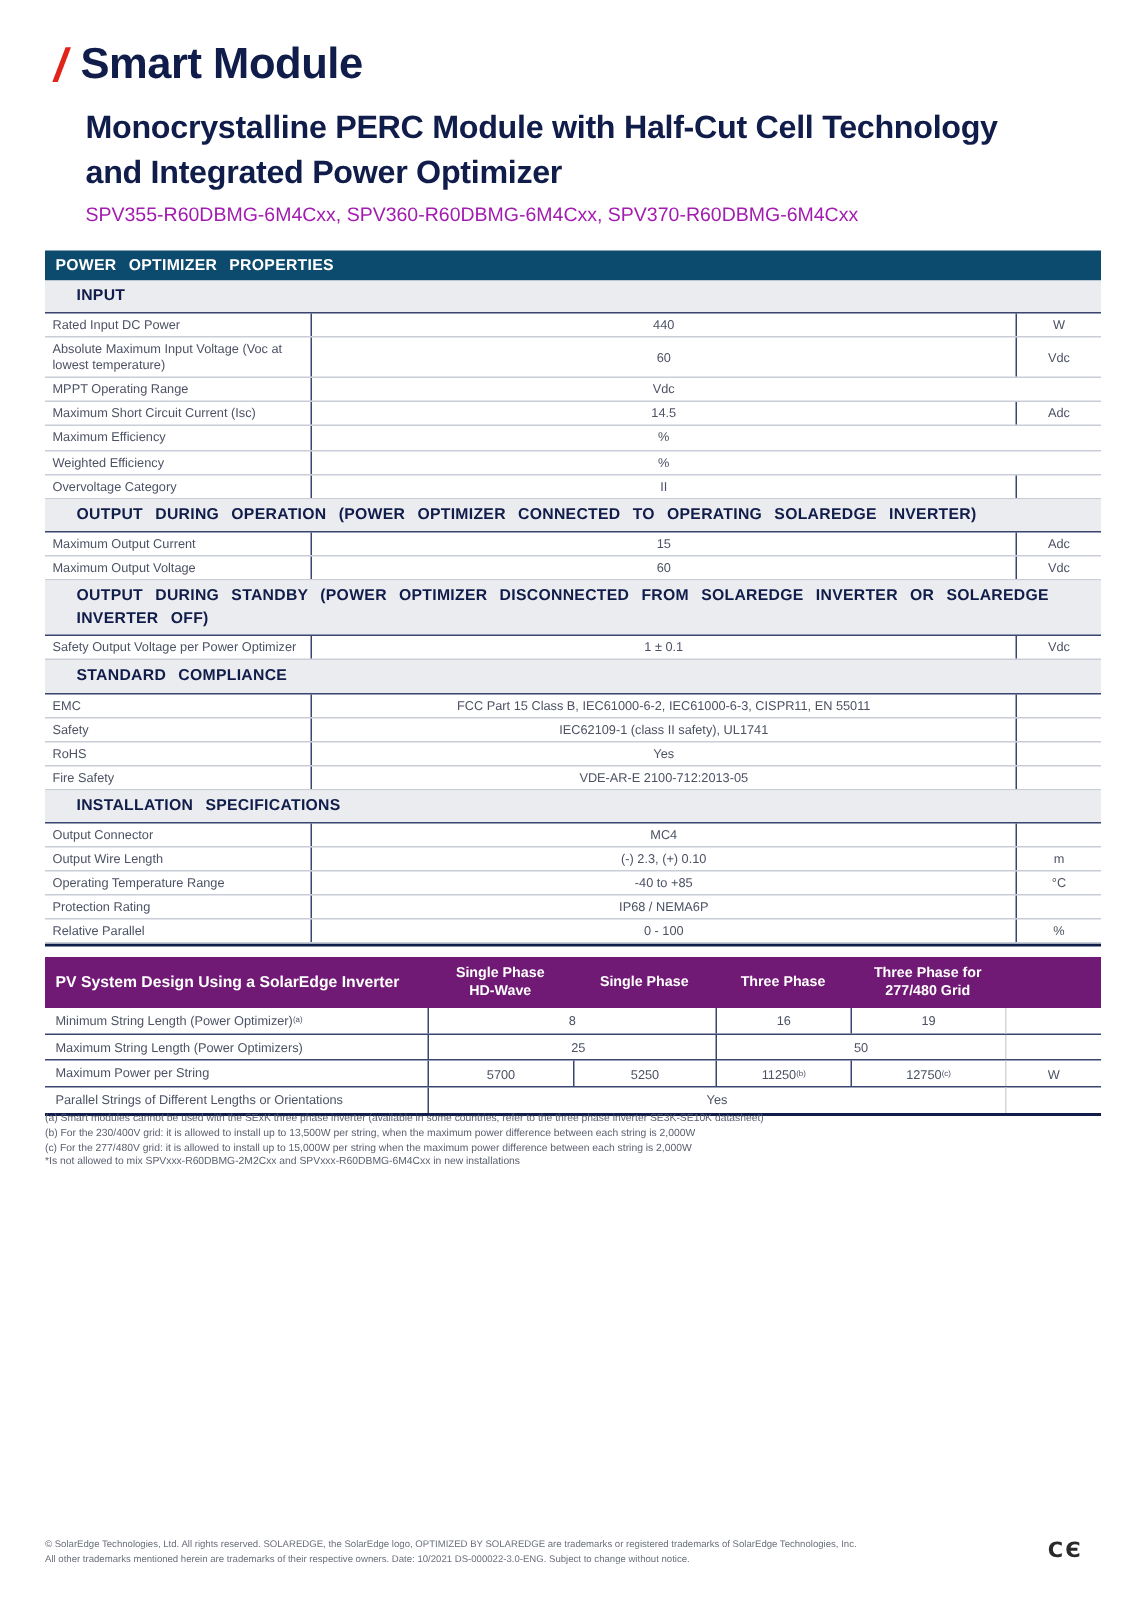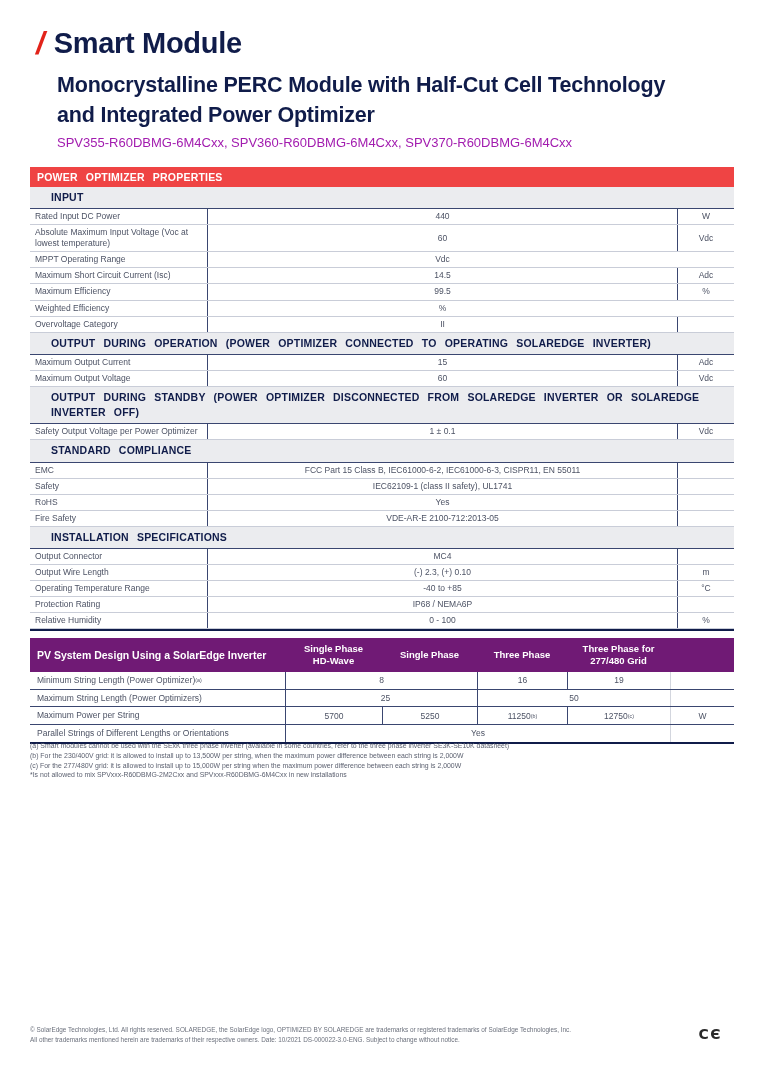--- a/index.html
+++ b/index.html
@@ -12,21 +12,21 @@
   
   .header { position:absolute; top:28px; left:36px; width:690px; }
   .title-row { display:flex; align-items:flex-start; }
   .slash { color:#e2231a; font-size:31px; font-weight:bold; font-style:italic; line-height:1.05; margin-right:9px; }
   .title { font-size:29px; font-weight:bold; color:#101c4a; letter-spacing:-0.3px; line-height:1.05; }
   .subtitle { margin-left:21px; margin-top:9px; font-size:21.5px; font-weight:bold; color:#101c4a; line-height:1.4; letter-spacing:-0.2px; }
   .models { margin-left:21px; margin-top:5px; font-size:13px; color:#a21caf; }
   
   .table1 { position:absolute; top:167px; left:30px; width:704px; border-bottom:2px solid #101c4a; }
   .t1-banner {
-    background:#ef4444; color:#ffffff; font-weight:bold; font-size:10.5px;
+    background:#0c4a6e; color:#ffffff; font-weight:bold; font-size:10.5px;
     padding:4px 7px; word-spacing:5px; letter-spacing:0.2px;
   }
   .t1-section {
     background:#ebecef; color:#101c4a; font-weight:bold; font-size:10.5px;
     padding:3px 21px; word-spacing:5px; letter-spacing:0.2px;
     border-bottom:1px solid #3a4670; line-height:1.45;
   }
   .t1-row { display:grid; grid-template-columns:177px 470px 57px; border-bottom:1px solid #c9cdd8; }
   .t1-cell { font-size:8.5px; color:#4c5264; padding:2px 5px; min-height:14px; display:flex; align-items:center; line-height:1.3; }
   .t1-label { justify-content:flex-start; }
@@ -86,21 +86,20 @@
           <div class="t1-cell t1-label">MPPT Operating Range</div>
           <div class="t1-cell t1-unit">Vdc</div>
         </div>
         <div class="t1-row">
           <div class="t1-cell t1-label">Maximum Short Circuit Current (Isc)</div>
           <div class="t1-cell t1-val">14.5</div>
           <div class="t1-cell t1-unit">Adc</div>
         </div>
         <div class="t1-row">
           <div class="t1-cell t1-label">Maximum Efficiency</div>
-          <div class="t1-cell t1-val">99.5</div>
           <div class="t1-cell t1-unit">%</div>
         </div>
         <div class="t1-row">
           <div class="t1-cell t1-label">Weighted Efficiency</div>
           <div class="t1-cell t1-unit">%</div>
         </div>
         <div class="t1-row">
           <div class="t1-cell t1-label">Overvoltage Category</div>
           <div class="t1-cell t1-val">II</div>
           <div class="t1-cell t1-unit"></div>
@@ -158,21 +157,21 @@
           <div class="t1-cell t1-label">Operating Temperature Range</div>
           <div class="t1-cell t1-val">-40 to +85</div>
           <div class="t1-cell t1-unit">°C</div>
         </div>
         <div class="t1-row">
           <div class="t1-cell t1-label">Protection Rating</div>
           <div class="t1-cell t1-val">IP68 / NEMA6P</div>
           <div class="t1-cell t1-unit"></div>
         </div>
         <div class="t1-row">
-          <div class="t1-cell t1-label">Relative Humidity</div>
+          <div class="t1-cell t1-label">Relative Parallel</div>
           <div class="t1-cell t1-val">0 - 100</div>
           <div class="t1-cell t1-unit">%</div>
         </div>
       </div>
   </div>
 
   <div class="table2">
     <div class="t2-header">
       <div class="t2-h-label">PV System Design Using a SolarEdge Inverter</div>
     <div class="t2-h-col">

